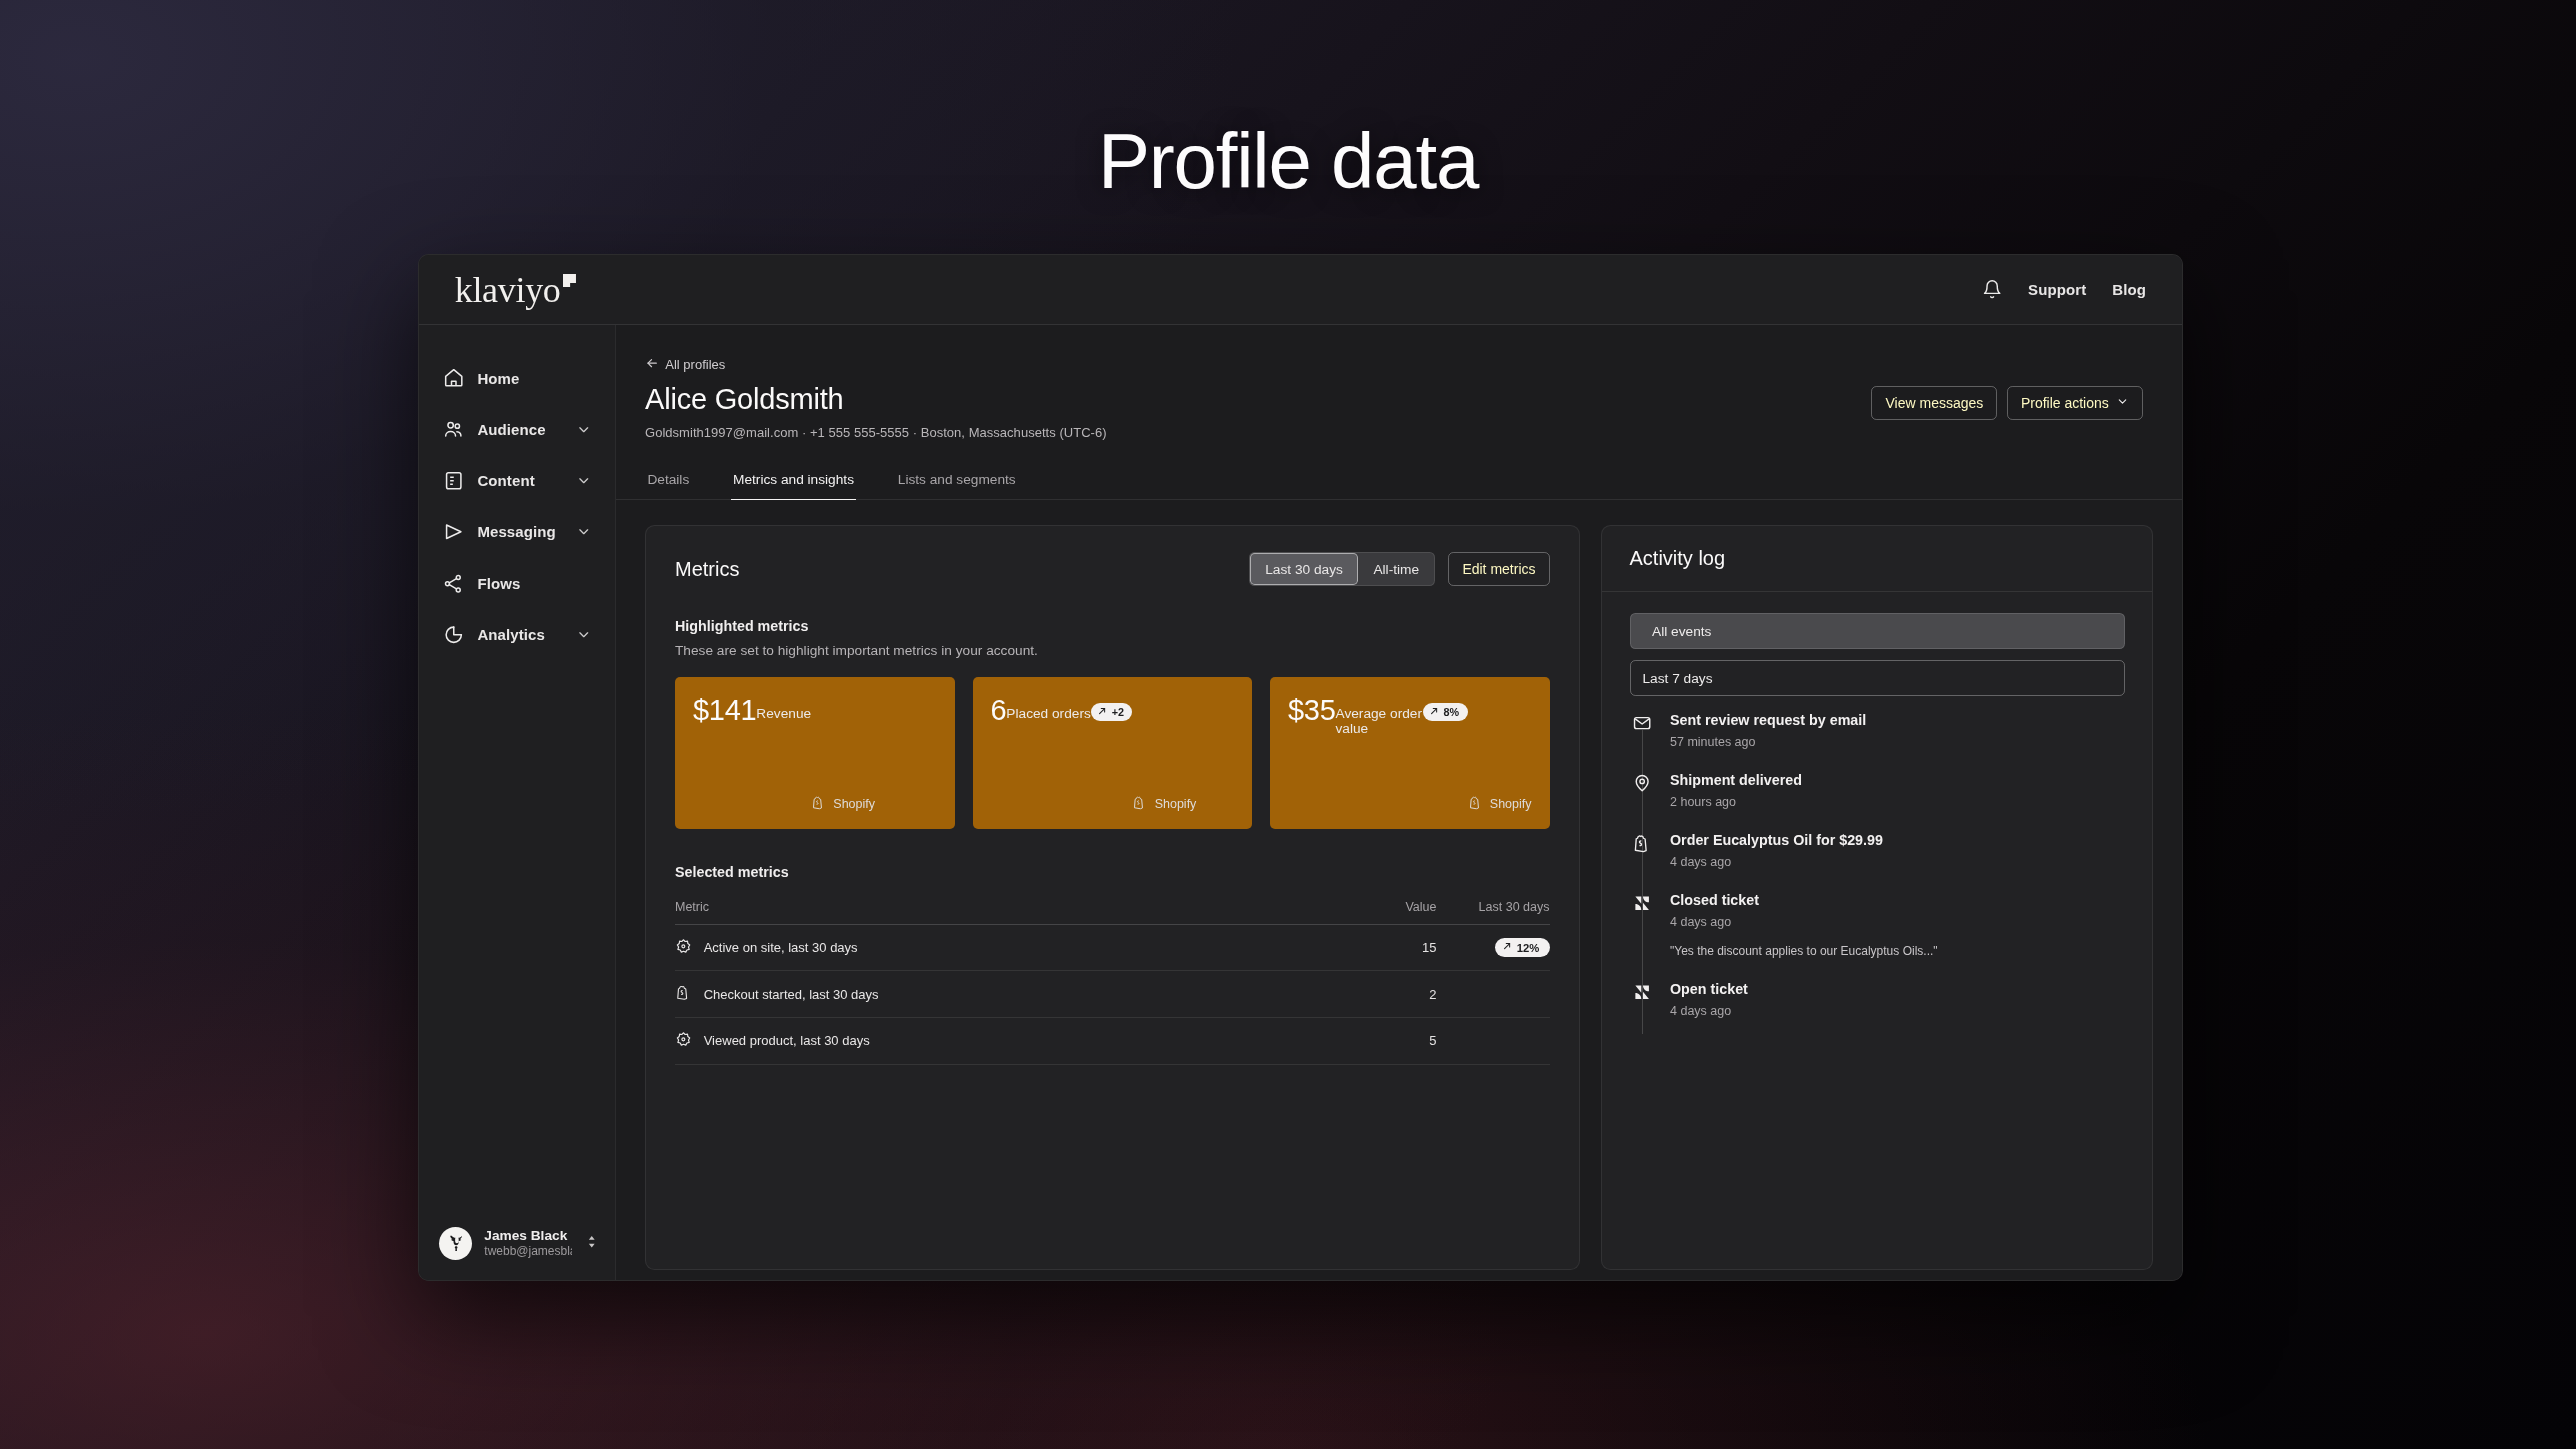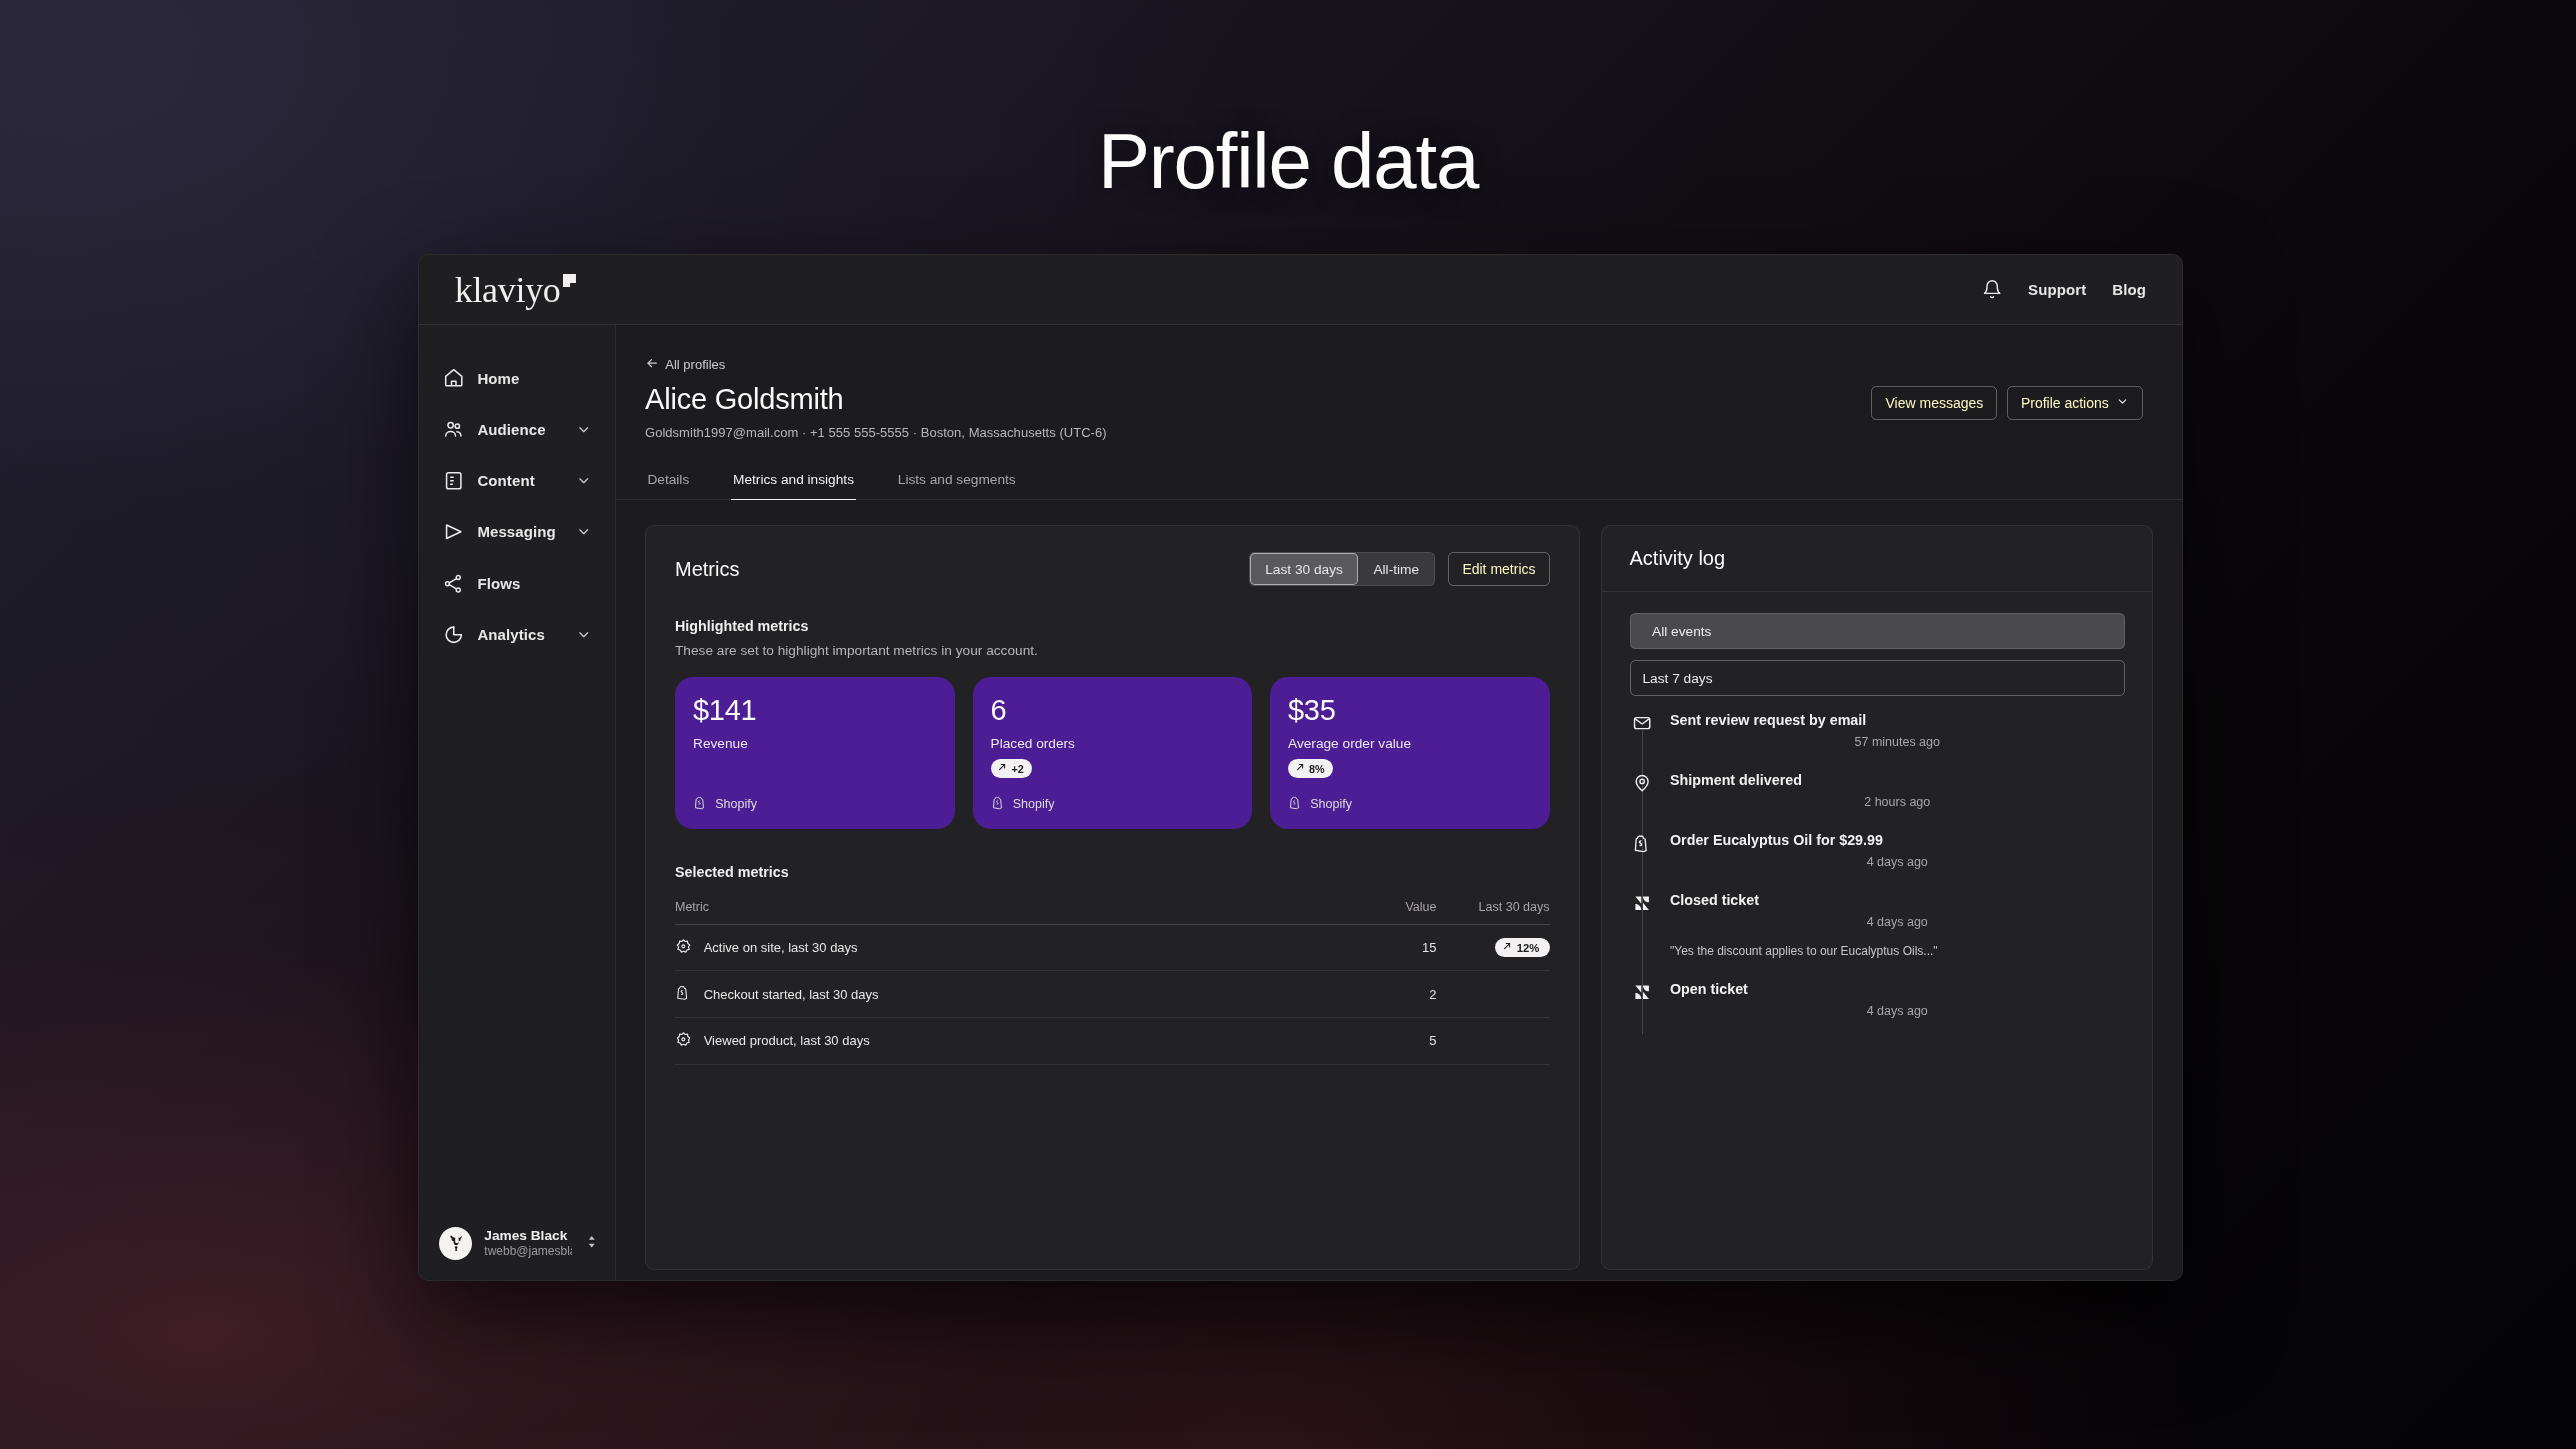--- a/index.html
+++ b/index.html
@@ -148,23 +148,23 @@
     background:transparent; border:0.6px solid transparent;
     font-family:"Liberation Sans", sans-serif;
   }
   .seg-btn.active{ background:#5a5a5e; border-color:rgba(255,255,255,.50); }
 
   .sub-title{ color:#f0eeee; font-size:14.3px; font-weight:700; margin-top:32px; }
   .sub-desc{ color:#b7b4b7; font-size:13.7px; margin-top:8.4px; }
 
   .cards{ display:flex; gap:18px; margin-top:19px; }
   .card{
-    flex:1; background:#4c1d95; border-radius:18px;
+    flex:1; background:#a16207; border-radius:5px;
     padding:18px 18px 15.5px 18px; min-height:152px;
-    display:flex; flex-direction:column;
+    display:flex; flex-direction:row;
   }
   .card-value{ color:#fcfbfb; font-size:29px; font-weight:400; line-height:1.05; letter-spacing:-0.3px; }
   .card-label{ color:#eceaea; font-size:13.7px; margin-top:10.8px; }
   .card-badge{
     display:inline-flex; align-items:center; gap:4.2px;
     background:#f3f1f1; color:#1d1d1f;
     border-radius:597px; padding:3px 8.4px 3px 6.6px;
     font-size:10.8px; font-weight:700; margin-top:8.4px; align-self:flex-start;
   }
   .card-badge svg{ width:10.2px; height:10.2px; }
@@ -218,21 +218,21 @@
     background:rgba(255,255,255,.17);
   }
   .ev{ position:relative; display:flex; gap:15.5px; padding-bottom:23px; }
   .ev-icon{
     width:25px; flex:0 0 25px; display:flex; justify-content:center;
     position:relative; z-index:2; padding-top:1.2px;
   }
   .ev-icon svg{ width:20.3px; height:20.3px; }
   .ev-body{ flex:1; min-width:0; }
   .ev-title{ color:#f3f1f1; font-size:14.3px; font-weight:700; line-height:1.2; }
-  .ev-time{ color:#a9a6a9; font-size:12.5px; margin-top:6px;text-align:center; }
+  .ev-time{ color:#a9a6a9; font-size:12.5px; margin-top:6px; }
   .ev-quote{ color:#c9c6c9; font-size:12px; margin-top:14.3px; }
 </style>
 </head>
 <body>
 
 <div class="page-title">Profile data</div>
 
 <div class="app-window">
 
   <div class="topbar">

